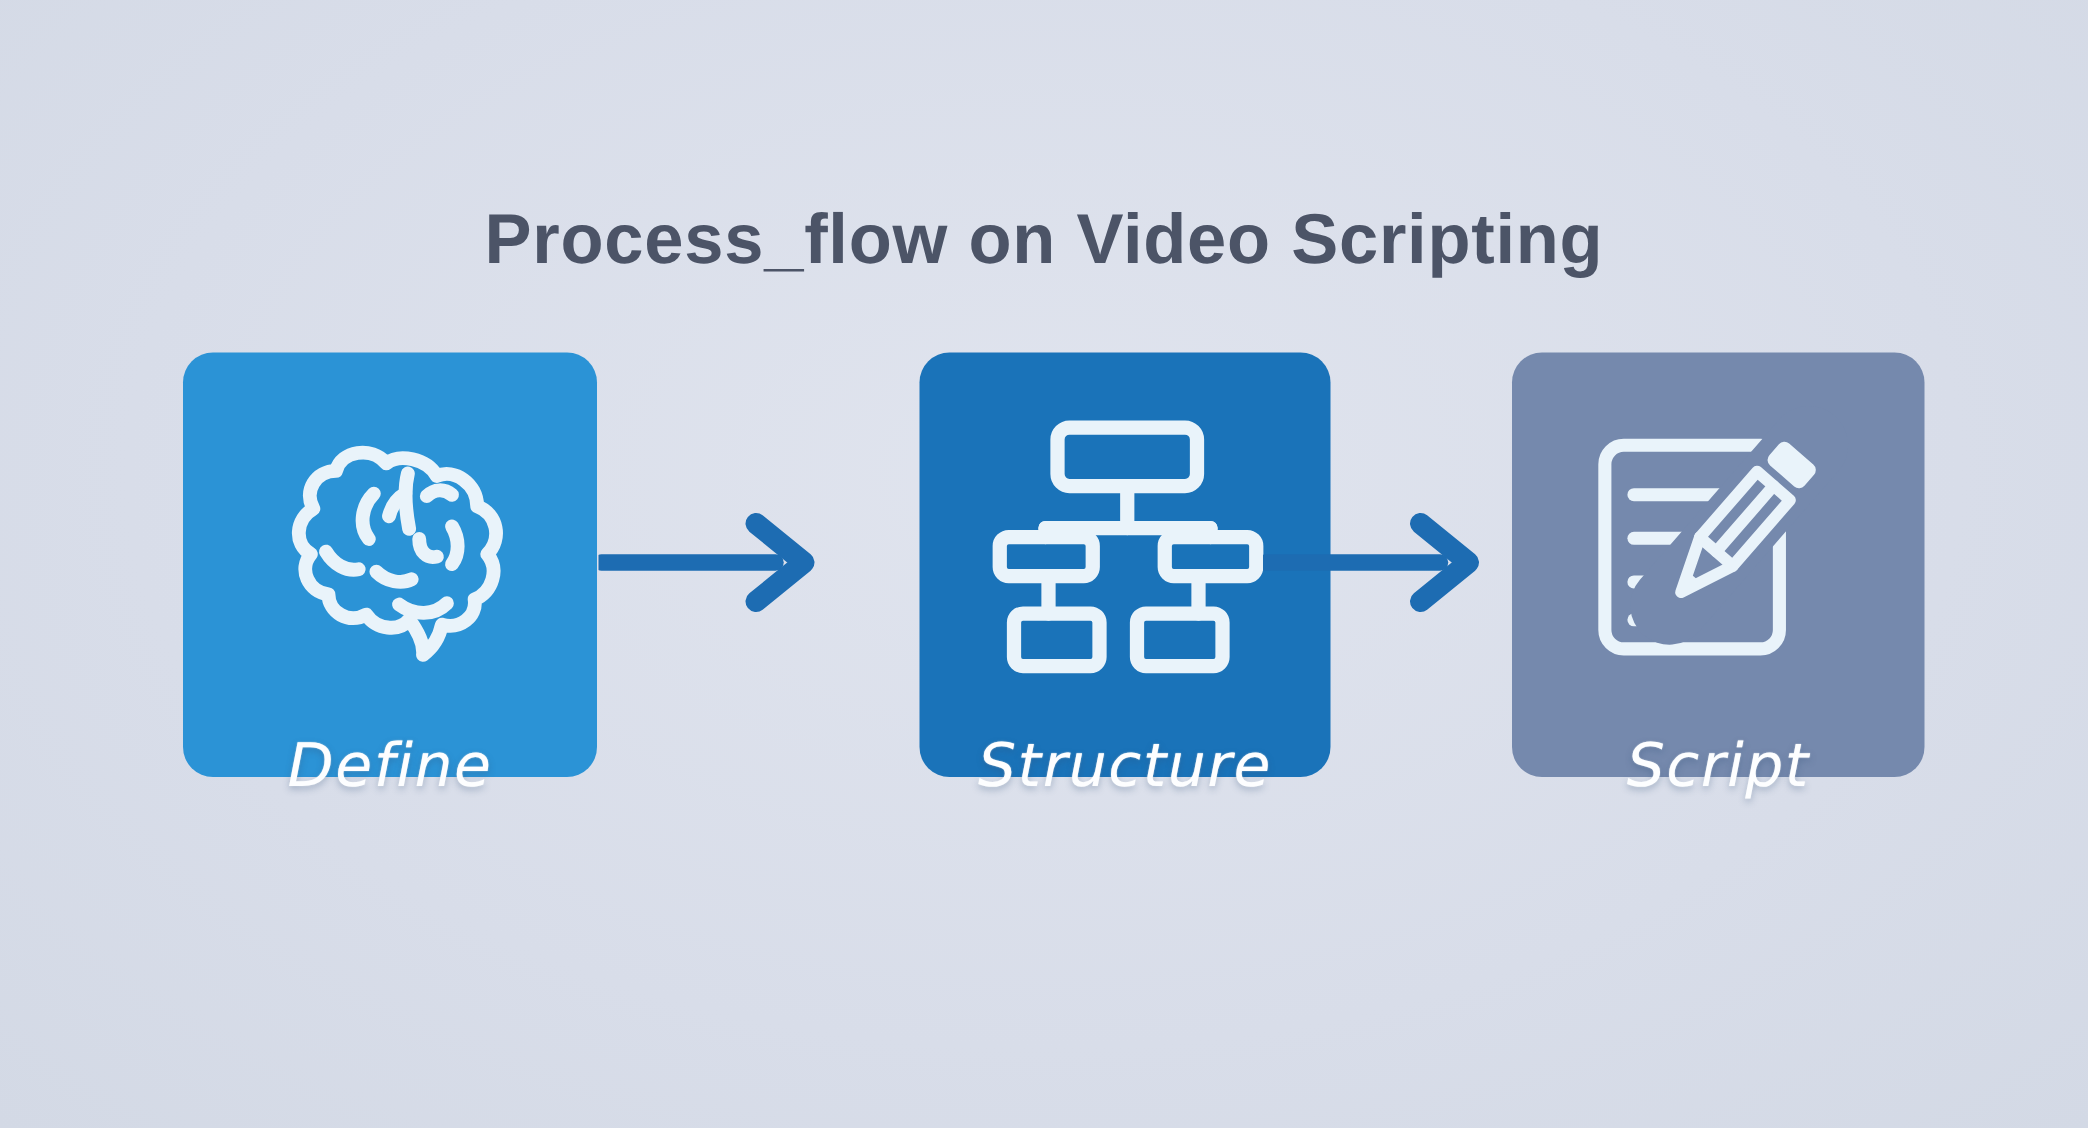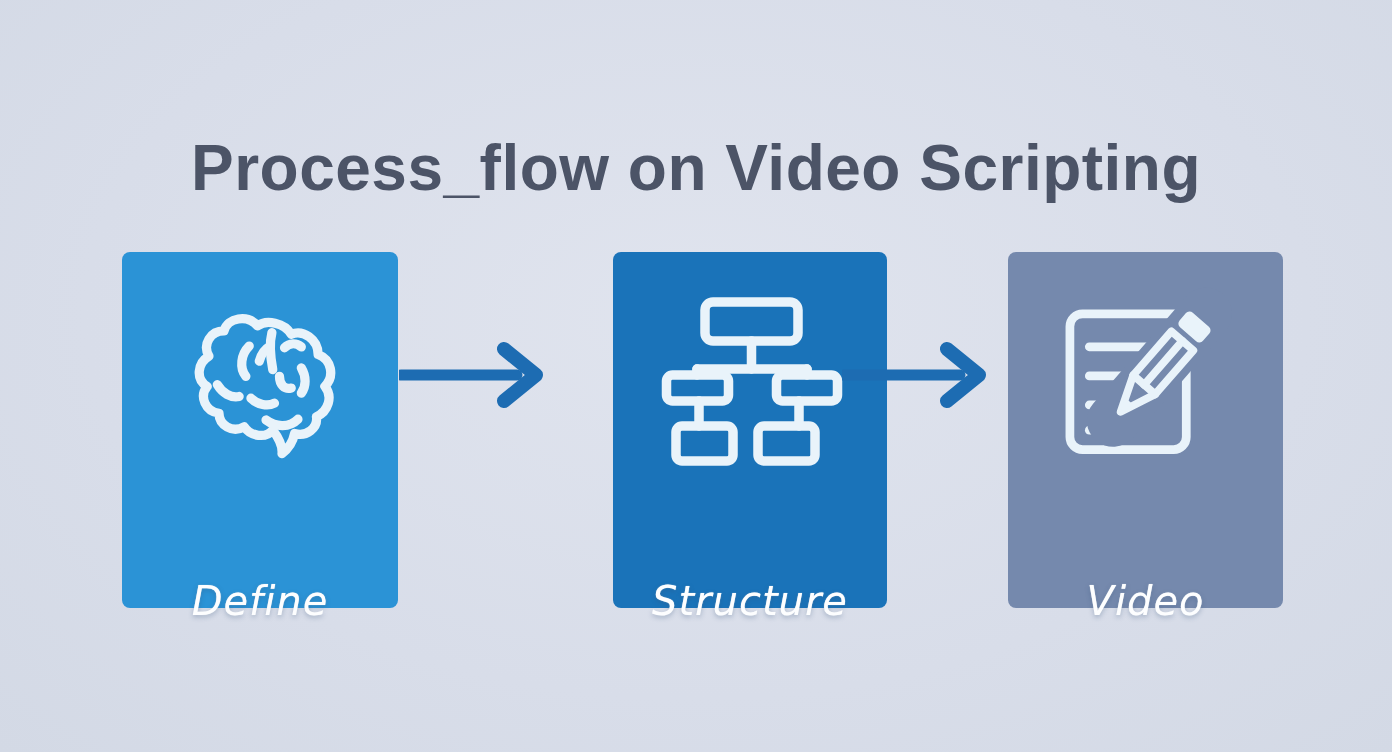--- a/index.html
+++ b/index.html
@@ -7,26 +7,26 @@
     width:1392px;height:752px;overflow:hidden;
     font-family:"Liberation Sans","DejaVu Sans",sans-serif;
   }
   .canvas{
     position:relative;width:1392px;height:752px;
     background:radial-gradient(ellipse at 50% 42%, #e0e4ee 0%, #d8dde9 62%, #d3d9e5 100%);
   }
   .title{
     position:absolute;top:131px;left:0;width:100%;
     text-align:center;
-    font-size:64px;font-weight:700;letter-spacing:0.5px;
+    font-size:47px;font-weight:700;letter-spacing:0.5px;
     color:#4c5467;
   }
   .card{
-    position:absolute;top:252px;width:276px;height:356px;
-    border-radius:8px;
+    position:absolute;top:235px;width:276px;height:283px;
+    border-radius:20px;
   }
   .card-define{left:122px;}
   .card-structure{left:569px;width:274px;margin-left:44px;}
   .card-script{left:1008px;width:275px;}
   .icon-wrap{position:absolute;}
   .icon-wrap svg{display:block;overflow:visible;}
   .brain-wrap{left:55px;top:42px;}
   .flow-wrap{left:48px;top:42px;}
   .doc-wrap{left:54px;top:56px;}
   .step-label{
@@ -128,16 +128,16 @@
           <rect x="-16" y="0" width="32" height="20" rx="5" style="fill: rgb(233, 243, 250);"></rect>
           <g class="icon-stroke" stroke-width="8" style="stroke: rgb(233, 243, 250);">
             <rect x="-15" y="29" width="30" height="60"></rect>
             <path d="M0,29 V89"></path>
             <path d="M-15,89 L0,126 L15,89"></path>
           </g>
           <path d="M-5.5,112 L0,126 L5.5,112 Z" style="fill: rgb(233, 243, 250);"></path>
         </g>
       </svg>
     </div>
-    <div class="step-label">Video</div>
+    <div class="step-label">Script</div>
   </div>
 
 </div>
 
 </body></html>

